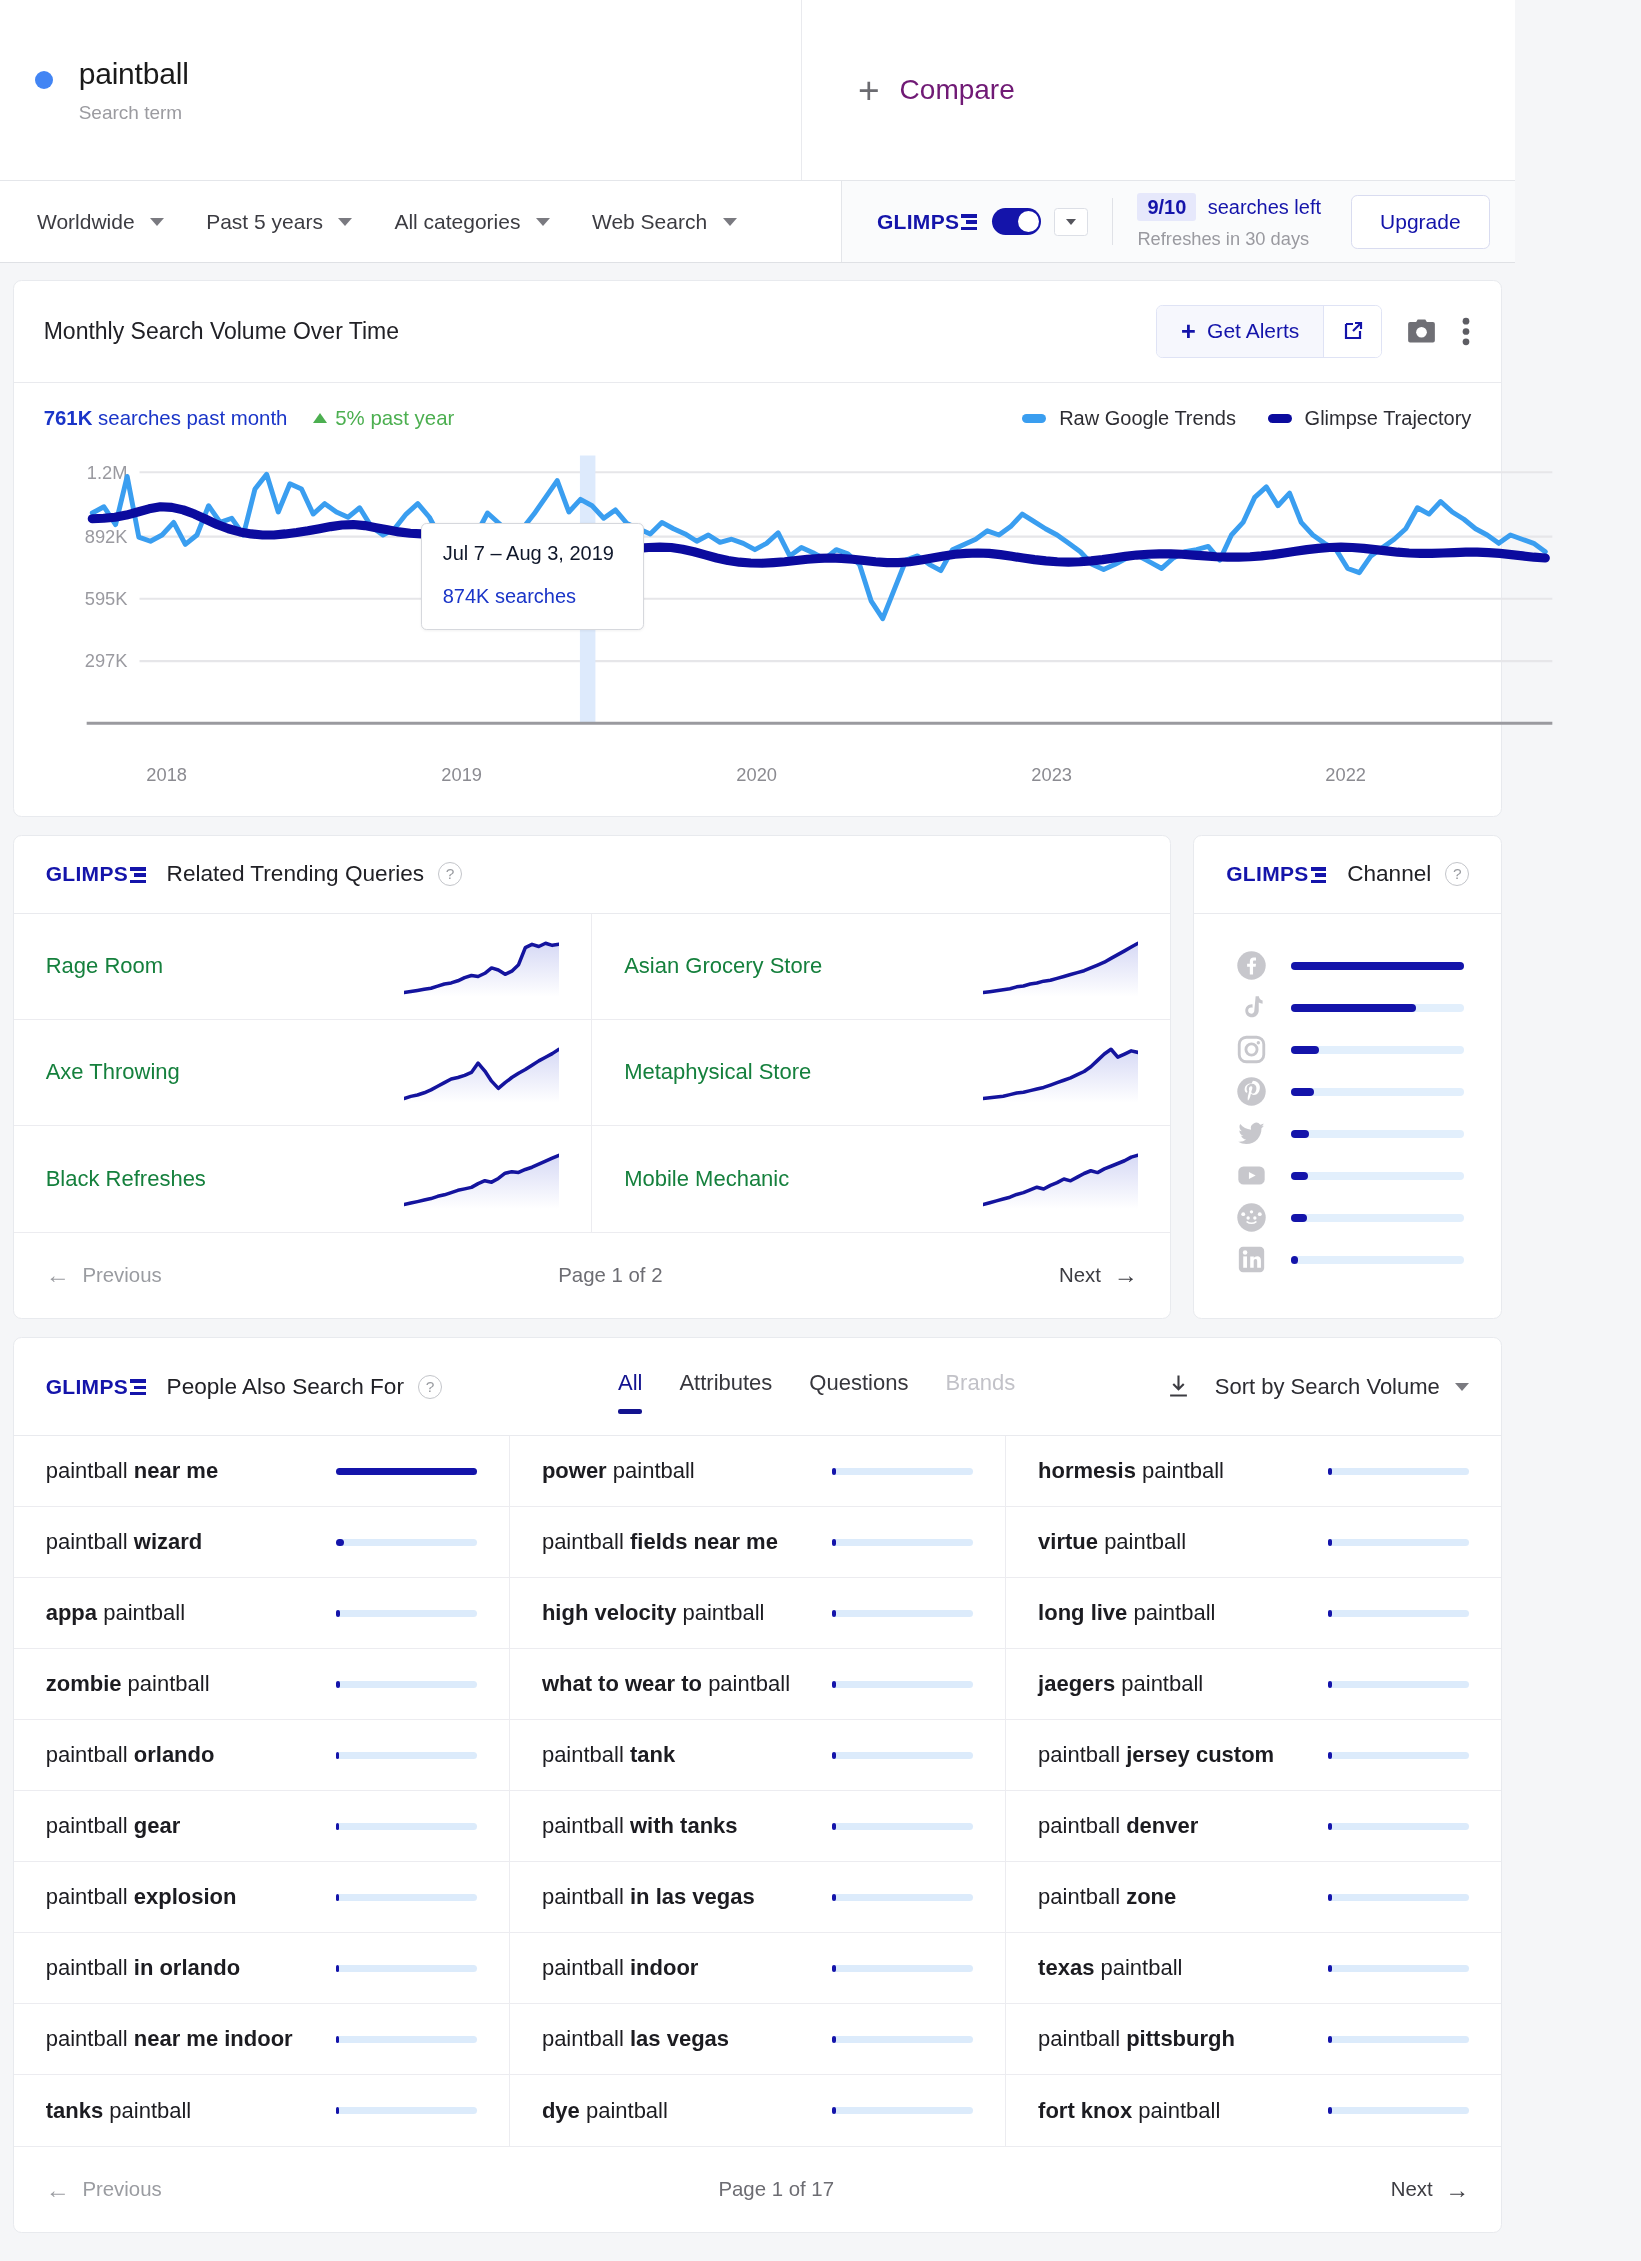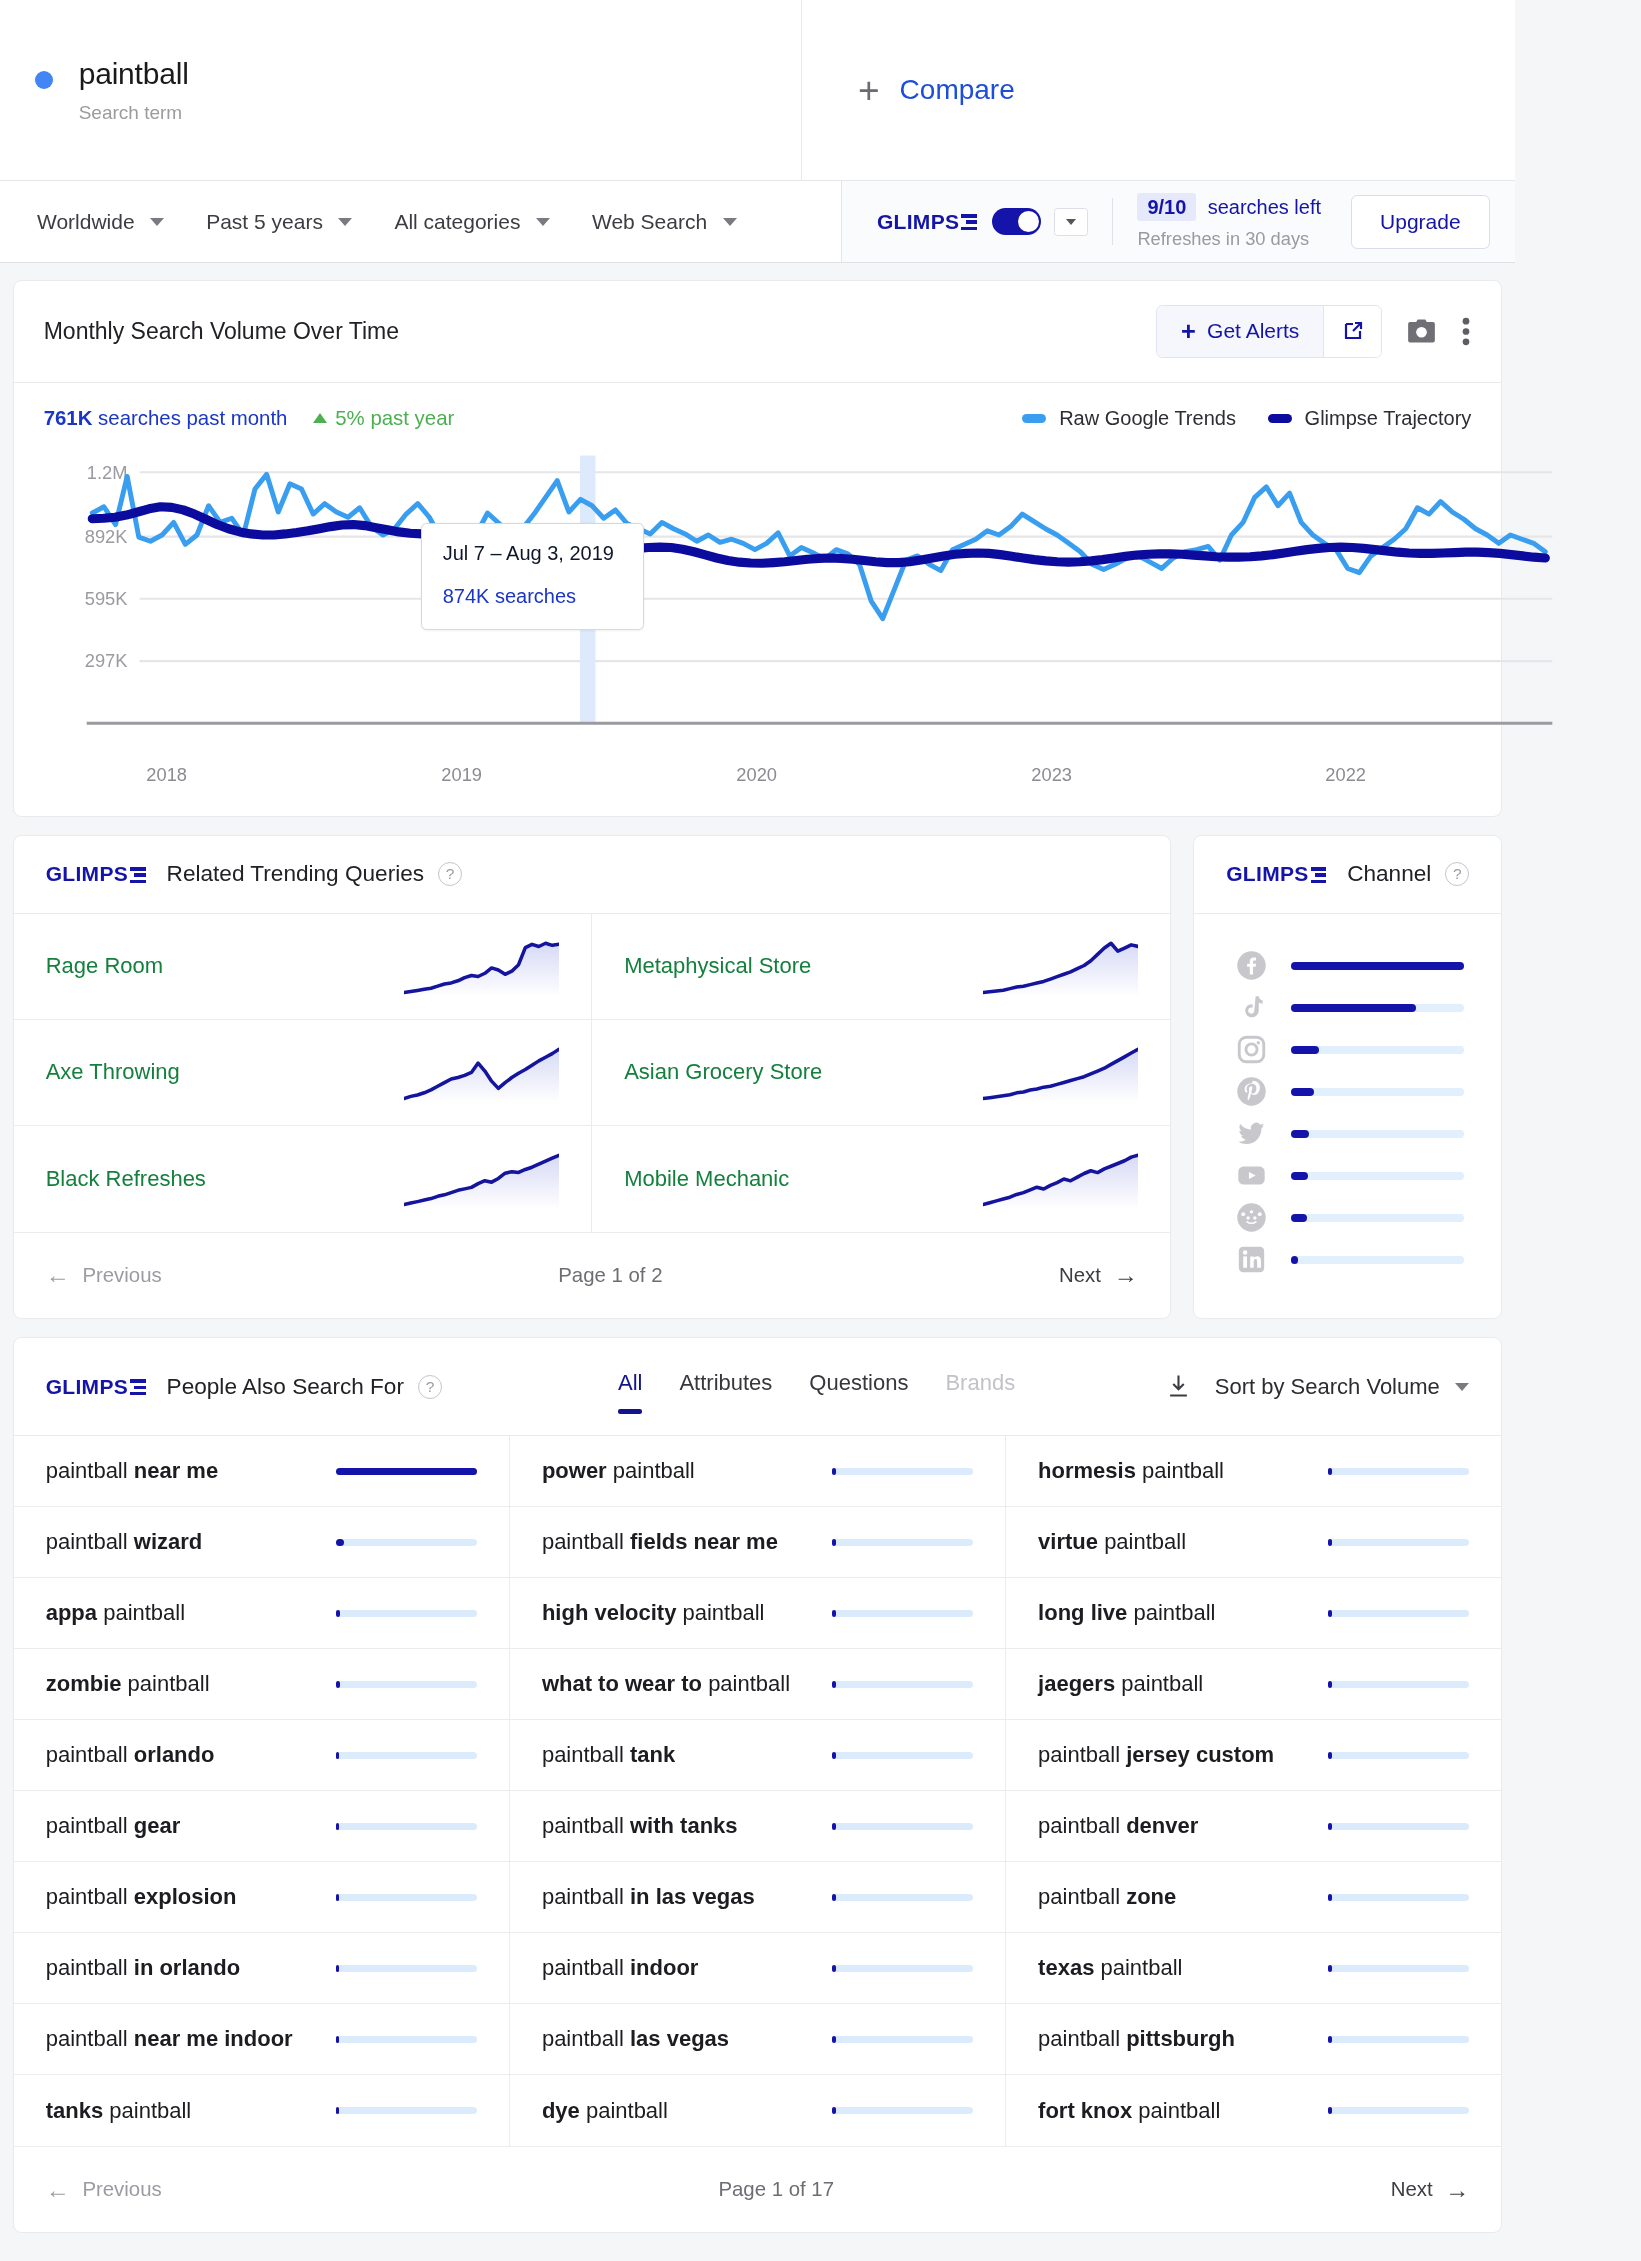--- a/index.html
+++ b/index.html
@@ -39,21 +39,21 @@
   .compare-cell {
     flex: 1;
     display: flex;
     align-items: center;
     padding-left: 56px;
   }
   .compare-plus {
     font-size: 37px; color: #6b6b70; font-weight: 300;
     margin-right: 20px; line-height: 1;
   }
-  .compare-label { font-size: 28px; color: #1d4ed8; font-weight: 400; }
+  .compare-label { font-size: 28px; color: #701a75; font-weight: 400; }
 
   
   .filter-bar {
     display: flex;
     align-items: stretch;
     background: #fff;
     height: 82px;
     border-bottom: 1.4px solid #dfe1e5;
   }
   .filters { display: flex; align-items: center; padding-left: 37px; flex: 1; }
@@ -445,43 +445,43 @@
                       <stop offset="1" stop-color="#ffffff"></stop>
                     </linearGradient>
                   </defs>
     <path d="M0.0 80.0 L9.6 77.9 L19.1 75.8 L28.7 73.6 L38.3 71.5 L47.8 68.3 L57.4 66.2 L67.0 63.0 L76.5 59.8 L86.1 57.7 L95.7 55.6 L105.2 50.3 L114.8 46.1 L124.3 48.2 L133.9 42.9 L143.5 35.5 L153.0 33.3 L162.6 34.4 L172.2 30.2 L181.7 27.0 L191.3 22.7 L200.9 18.5 L210.4 14.2 L220.0 10.0 L 220 86 L 0 86 Z" fill="url(#g824)" opacity="0.75"></path>
     <path d="M0.0 80.0 L9.6 77.9 L19.1 75.8 L28.7 73.6 L38.3 71.5 L47.8 68.3 L57.4 66.2 L67.0 63.0 L76.5 59.8 L86.1 57.7 L95.7 55.6 L105.2 50.3 L114.8 46.1 L124.3 48.2 L133.9 42.9 L143.5 35.5 L153.0 33.3 L162.6 34.4 L172.2 30.2 L181.7 27.0 L191.3 22.7 L200.9 18.5 L210.4 14.2 L220.0 10.0" fill="none" stroke="#14149e" stroke-width="5" stroke-linejoin="round" stroke-linecap="round"></path>
   </svg>
               </div>
             </div>
             <div class="rtq-col">
               <div class="rtq-item">
+                <span class="rtq-label">Asian Grocery Store</span>
+                <svg class="spark" viewBox="0 0 220 86">
+    <defs>
+                    <linearGradient id="g1224" x1="0" y1="0" x2="0" y2="1">
+      <stop offset="0" stop-color="#c9cdf2"></stop>
+                      <stop offset="1" stop-color="#ffffff"></stop>
+                    </linearGradient>
+                  </defs>
+    <path d="M0.0 80.0 L9.6 78.7 L19.1 77.3 L28.7 76.0 L38.3 74.6 L47.8 71.9 L57.4 70.6 L67.0 67.9 L76.5 66.5 L86.1 63.8 L95.7 62.5 L105.2 59.8 L114.8 57.1 L124.3 54.4 L133.9 51.7 L143.5 49.0 L153.0 45.0 L162.6 41.0 L172.2 36.9 L181.7 31.5 L191.3 26.2 L200.9 20.8 L210.4 15.4 L220.0 10.0 L 220 86 L 0 86 Z" fill="url(#g1224)" opacity="0.75"></path>
+    <path d="M0.0 80.0 L9.6 78.7 L19.1 77.3 L28.7 76.0 L38.3 74.6 L47.8 71.9 L57.4 70.6 L67.0 67.9 L76.5 66.5 L86.1 63.8 L95.7 62.5 L105.2 59.8 L114.8 57.1 L124.3 54.4 L133.9 51.7 L143.5 49.0 L153.0 45.0 L162.6 41.0 L172.2 36.9 L181.7 31.5 L191.3 26.2 L200.9 20.8 L210.4 15.4 L220.0 10.0" fill="none" stroke="#14149e" stroke-width="5" stroke-linejoin="round" stroke-linecap="round"></path>
+  </svg>
+              </div>
+              <div class="rtq-item">
                 <span class="rtq-label">Metaphysical Store</span>
                 <svg class="spark" viewBox="0 0 220 86">
     <defs>
                     <linearGradient id="g1024" x1="0" y1="0" x2="0" y2="1">
       <stop offset="0" stop-color="#c9cdf2"></stop>
                       <stop offset="1" stop-color="#ffffff"></stop>
                     </linearGradient>
                   </defs>
     <path d="M0.0 80.0 L9.6 78.9 L19.1 77.7 L28.7 76.6 L38.3 74.4 L47.8 72.1 L57.4 71.0 L67.0 68.7 L76.5 66.5 L86.1 64.2 L95.7 60.8 L105.2 57.4 L114.8 54.0 L124.3 50.6 L133.9 46.1 L143.5 41.6 L153.0 34.8 L162.6 25.8 L172.2 16.8 L181.7 10.0 L191.3 21.3 L200.9 16.8 L210.4 12.3 L220.0 14.5 L 220 86 L 0 86 Z" fill="url(#g1024)" opacity="0.75"></path>
     <path d="M0.0 80.0 L9.6 78.9 L19.1 77.7 L28.7 76.6 L38.3 74.4 L47.8 72.1 L57.4 71.0 L67.0 68.7 L76.5 66.5 L86.1 64.2 L95.7 60.8 L105.2 57.4 L114.8 54.0 L124.3 50.6 L133.9 46.1 L143.5 41.6 L153.0 34.8 L162.6 25.8 L172.2 16.8 L181.7 10.0 L191.3 21.3 L200.9 16.8 L210.4 12.3 L220.0 14.5" fill="none" stroke="#14149e" stroke-width="5" stroke-linejoin="round" stroke-linecap="round"></path>
-  </svg>
-              </div>
-              <div class="rtq-item">
-                <span class="rtq-label">Asian Grocery Store</span>
-                <svg class="spark" viewBox="0 0 220 86">
-    <defs>
-                    <linearGradient id="g1224" x1="0" y1="0" x2="0" y2="1">
-      <stop offset="0" stop-color="#c9cdf2"></stop>
-                      <stop offset="1" stop-color="#ffffff"></stop>
-                    </linearGradient>
-                  </defs>
-    <path d="M0.0 80.0 L9.6 78.7 L19.1 77.3 L28.7 76.0 L38.3 74.6 L47.8 71.9 L57.4 70.6 L67.0 67.9 L76.5 66.5 L86.1 63.8 L95.7 62.5 L105.2 59.8 L114.8 57.1 L124.3 54.4 L133.9 51.7 L143.5 49.0 L153.0 45.0 L162.6 41.0 L172.2 36.9 L181.7 31.5 L191.3 26.2 L200.9 20.8 L210.4 15.4 L220.0 10.0 L 220 86 L 0 86 Z" fill="url(#g1224)" opacity="0.75"></path>
-    <path d="M0.0 80.0 L9.6 78.7 L19.1 77.3 L28.7 76.0 L38.3 74.6 L47.8 71.9 L57.4 70.6 L67.0 67.9 L76.5 66.5 L86.1 63.8 L95.7 62.5 L105.2 59.8 L114.8 57.1 L124.3 54.4 L133.9 51.7 L143.5 49.0 L153.0 45.0 L162.6 41.0 L172.2 36.9 L181.7 31.5 L191.3 26.2 L200.9 20.8 L210.4 15.4 L220.0 10.0" fill="none" stroke="#14149e" stroke-width="5" stroke-linejoin="round" stroke-linecap="round"></path>
   </svg>
               </div>
               <div class="rtq-item">
                 <span class="rtq-label">Mobile Mechanic</span>
                 <svg class="spark" viewBox="0 0 220 86">
     <defs>
                     <linearGradient id="g1424" x1="0" y1="0" x2="0" y2="1">
       <stop offset="0" stop-color="#c9cdf2"></stop>
                       <stop offset="1" stop-color="#ffffff"></stop>
                     </linearGradient>

